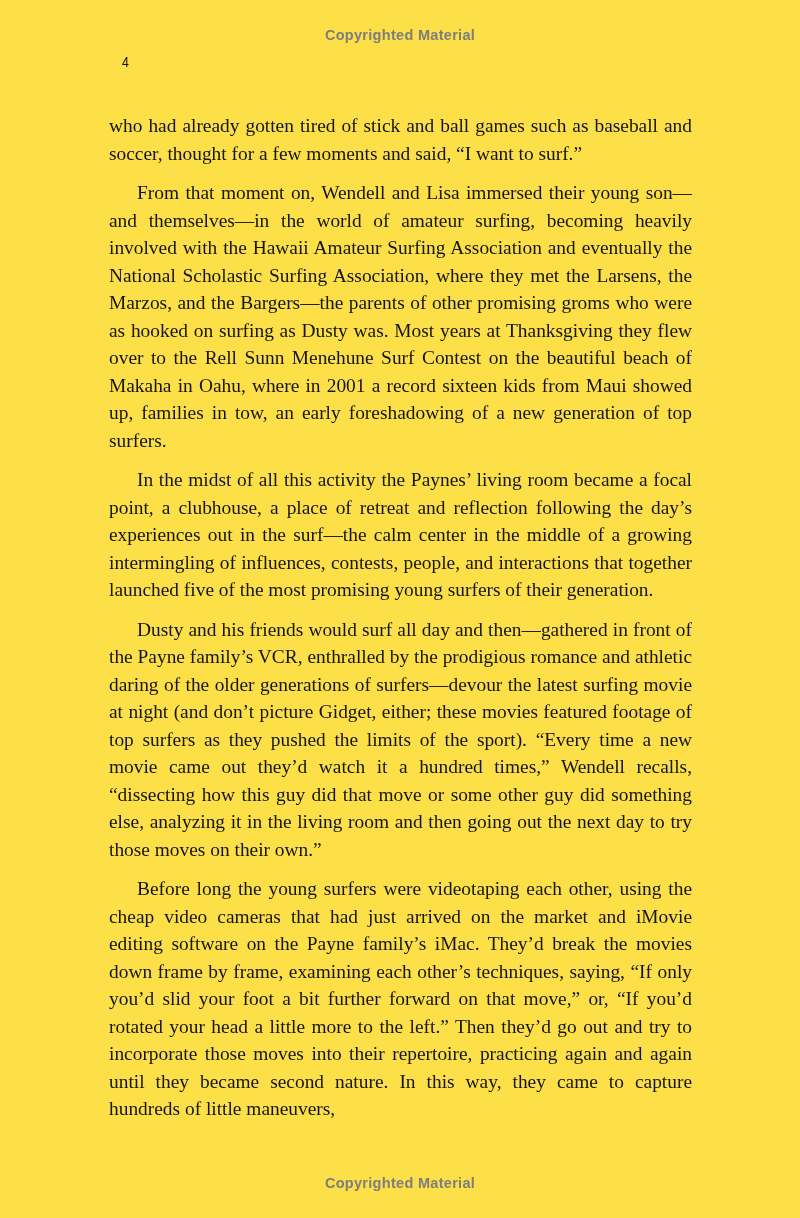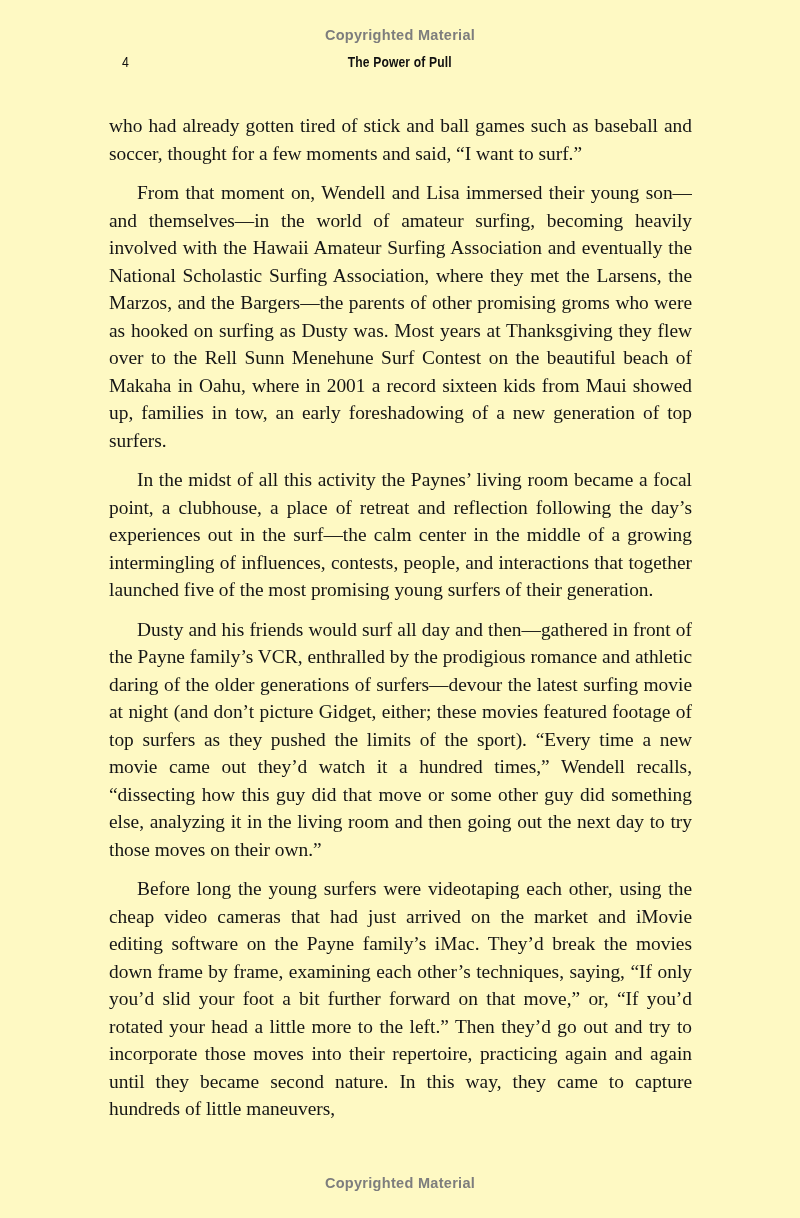--- a/index.html
+++ b/index.html
@@ -1,20 +1,20 @@
 <!DOCTYPE html>
 <html><head>
 <meta charset="utf-8">
 <style>
   html, body { margin: 0; padding: 0; background: #ffffff; }
   .page {
     position: relative;
     width: 800px;
     height: 1218px;
-    background: #fef9c3;
+    background: #fde047;
     overflow: hidden;
     font-family: "Liberation Serif", serif;
   }
   .watermark {
     position: absolute;
     left: 0;
     width: 100%;
     text-align: center;
     font-family: "Liberation Sans", sans-serif;
     font-weight: bold;
@@ -72,23 +72,20 @@
 </style>
 </head>
 <body>
 
 <div class="page">
 
   <div class="watermark watermark-top">Copyrighted Material</div>
 
   <div class="running-header">
     <div class="page-number">4</div>
-    <div class="running-title">
-      <span>The Power of Pull</span>
-    </div>
   </div>
 
   <div class="text-block">
     <p>who had already gotten tired of stick and ball games such as baseball and soccer, thought for a few moments and said, “I want to surf.”</p>
     <p class="indent">From that moment on, Wendell and Lisa immersed their young son—and themselves—in the world of amateur surfing, becoming heavily involved with the Hawaii Amateur Surfing Association and eventually the National Scholastic Surfing Association, where they met the Larsens, the Marzos, and the Bargers—the parents of other promising groms who were as hooked on surfing as Dusty was. Most years at Thanksgiving they flew over to the Rell Sunn Menehune Surf Contest on the beautiful beach of Makaha in Oahu, where in 2001 a record sixteen kids from Maui showed up, families in tow, an early foreshadowing of a new generation of top surfers.</p>
     <p class="indent">In the midst of all this activity the Paynes’ living room became a focal point, a clubhouse, a place of retreat and reflection following the day’s experiences out in the surf—the calm center in the middle of a growing intermingling of influences, contests, people, and interactions that together launched five of the most promising young surfers of their generation.</p>
     <p class="indent">Dusty and his friends would surf all day and then—gathered in front of the Payne family’s VCR, enthralled by the prodigious romance and athletic daring of the older generations of surfers—devour the latest surfing movie at night (and don’t picture Gidget, either; these movies featured footage of top surfers as they pushed the limits of the sport). “Every time a new movie came out they’d watch it a hundred times,” Wendell recalls, “dissecting how this guy did that move or some other guy did something else, analyzing it in the living room and then going out the next day to try those moves on their own.”</p>
     <p class="indent">Before long the young surfers were videotaping each other, using the cheap video cameras that had just arrived on the market and iMovie editing software on the Payne family’s iMac. They’d break the movies down frame by frame, examining each other’s techniques, saying, “If only you’d slid your foot a bit further forward on that move,” or, “If you’d rotated your head a little more to the left.” Then they’d go out and try to incorporate those moves into their repertoire, practicing again and again until they became second nature. In this way, they came to capture hundreds of little maneuvers,</p>
   </div>
 

